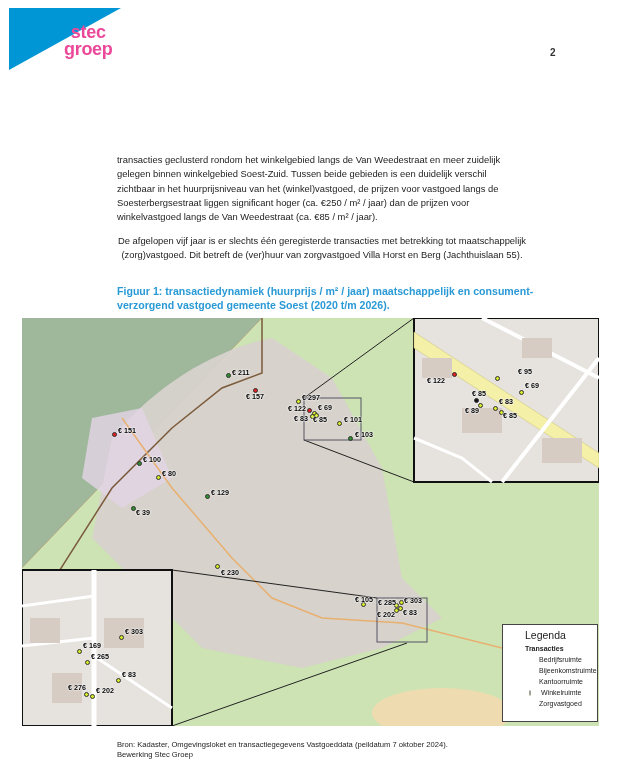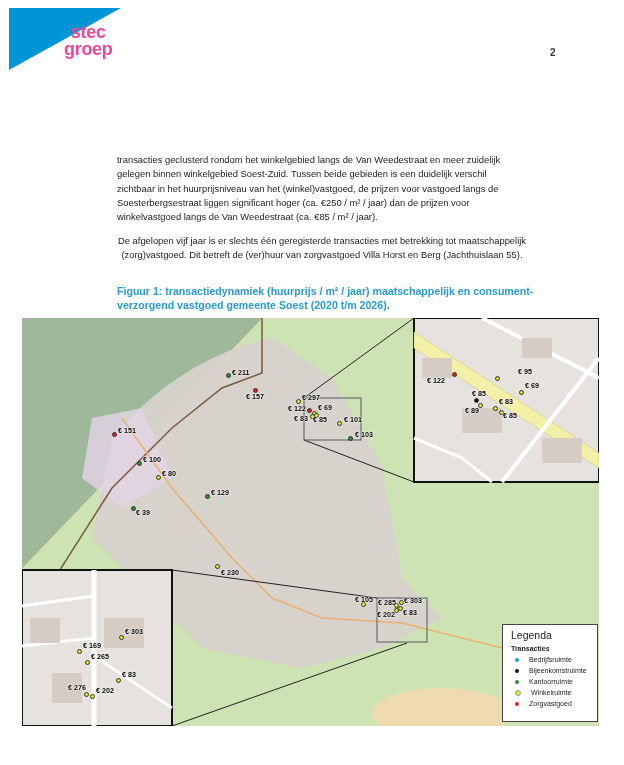--- a/index.html
+++ b/index.html
@@ -13,21 +13,21 @@
   .p1 { top: 153px; }
   .p2 { top: 234px; text-align: center; }
   .fig-title { position: absolute; left: 117px; top: 285px; width: 420px; font-size: 10.6px; line-height: 13.5px;
                font-weight: bold; color: #2a9ad6; }
   .map { position: absolute; left: 22px; top: 318px; width: 577px; height: 408px; overflow: hidden; background: #c2410c; }
   .map svg { position: absolute; left: 0; top: 0; }
   .lbl { position: absolute; font-size: 7.2px; font-weight: bold; color: #000; white-space: nowrap;
          text-shadow: 0 0 2px #fff, 0 0 2px #fff, 0 0 1px #fff; line-height: 8px; }
   .dot { position: absolute; width: 5px; height: 5px; border-radius: 50%; border: 0.6px solid #333; box-sizing: border-box; }
   .legend { position: absolute; left: 502px; top: 624px; width: 96px; height: 98px; background: #fff;
-            border: 1px solid #444; box-sizing: border-box; padding: 4px 8px; }
+            border: 1px solid #444; box-sizing: border-box; padding: 4px 22px; }
   .legend-title { font-size: 10.5px; color: #222; margin-bottom: 4px; }
   .legend-sub { font-size: 7px; font-weight: bold; color: #222; margin-bottom: 2px; }
   .legend-item { font-size: 7px; color: #222; height: 11px; display: flex; align-items: center; }
   .legend-item .ldot { width: 4px; height: 4px; border-radius: 50%; margin: 0 10px 0 4px; }
   .source { position: absolute; left: 117px; top: 740px; width: 420px; font-size: 7.6px; line-height: 10px; color: #222; }
 </style>
 </head>
 <body>
 
 <svg class="logo-tri" viewBox="0 0 112 62">
@@ -180,13 +180,15 @@
     <span class="ldot" style="background:#d8ec2a;border:0.5px solid #999"></span>
     <span>Winkelruimte</span>
   </div>
   <div class="legend-item">
     <span class="ldot" style="background:#e02020"></span>
     <span>Zorgvastgoed</span>
   </div>
 </div>
 
 <div class="source">
+  <div>Bron: Kadaster, Omgevingsloket en transactiegegevens Vastgoeddata (peildatum 7 oktober 2024).</div>
+  <div>Bewerking Stec Groep</div>
 </div>
 
 </body></html>

